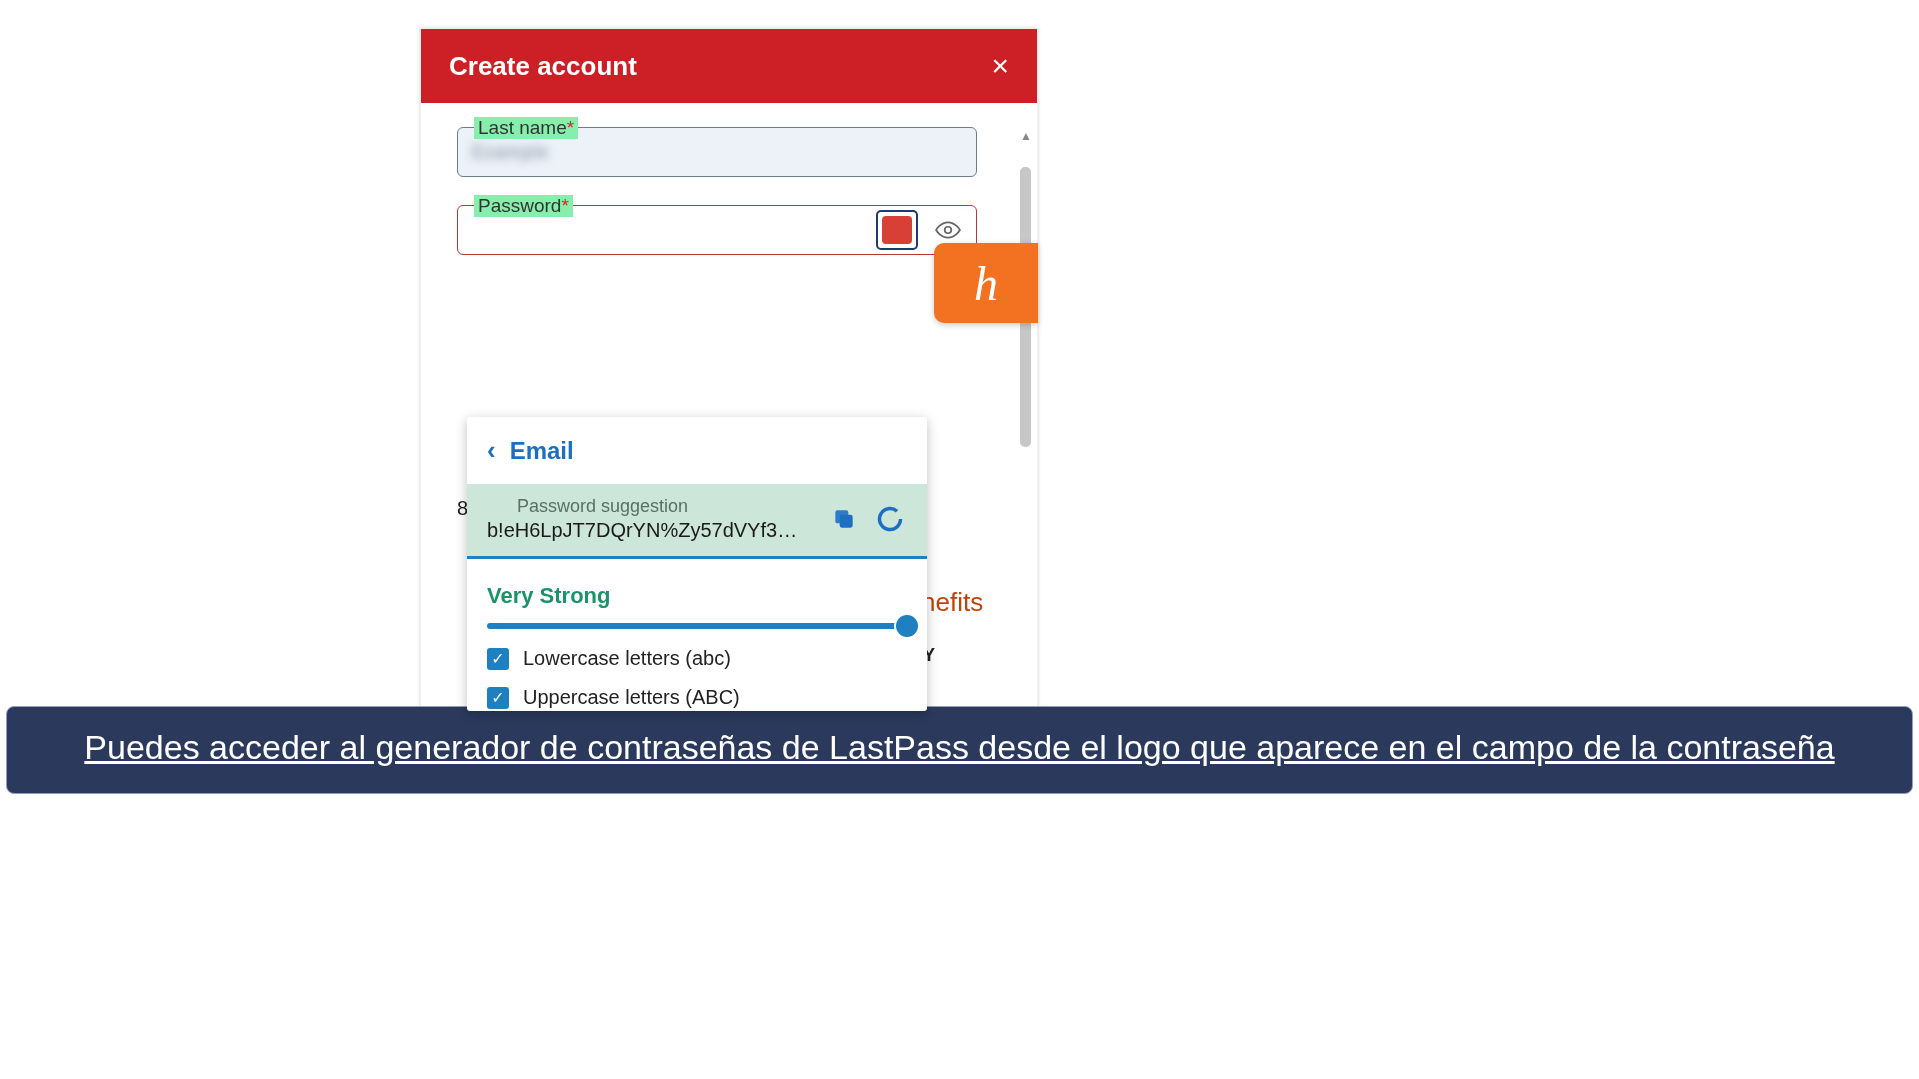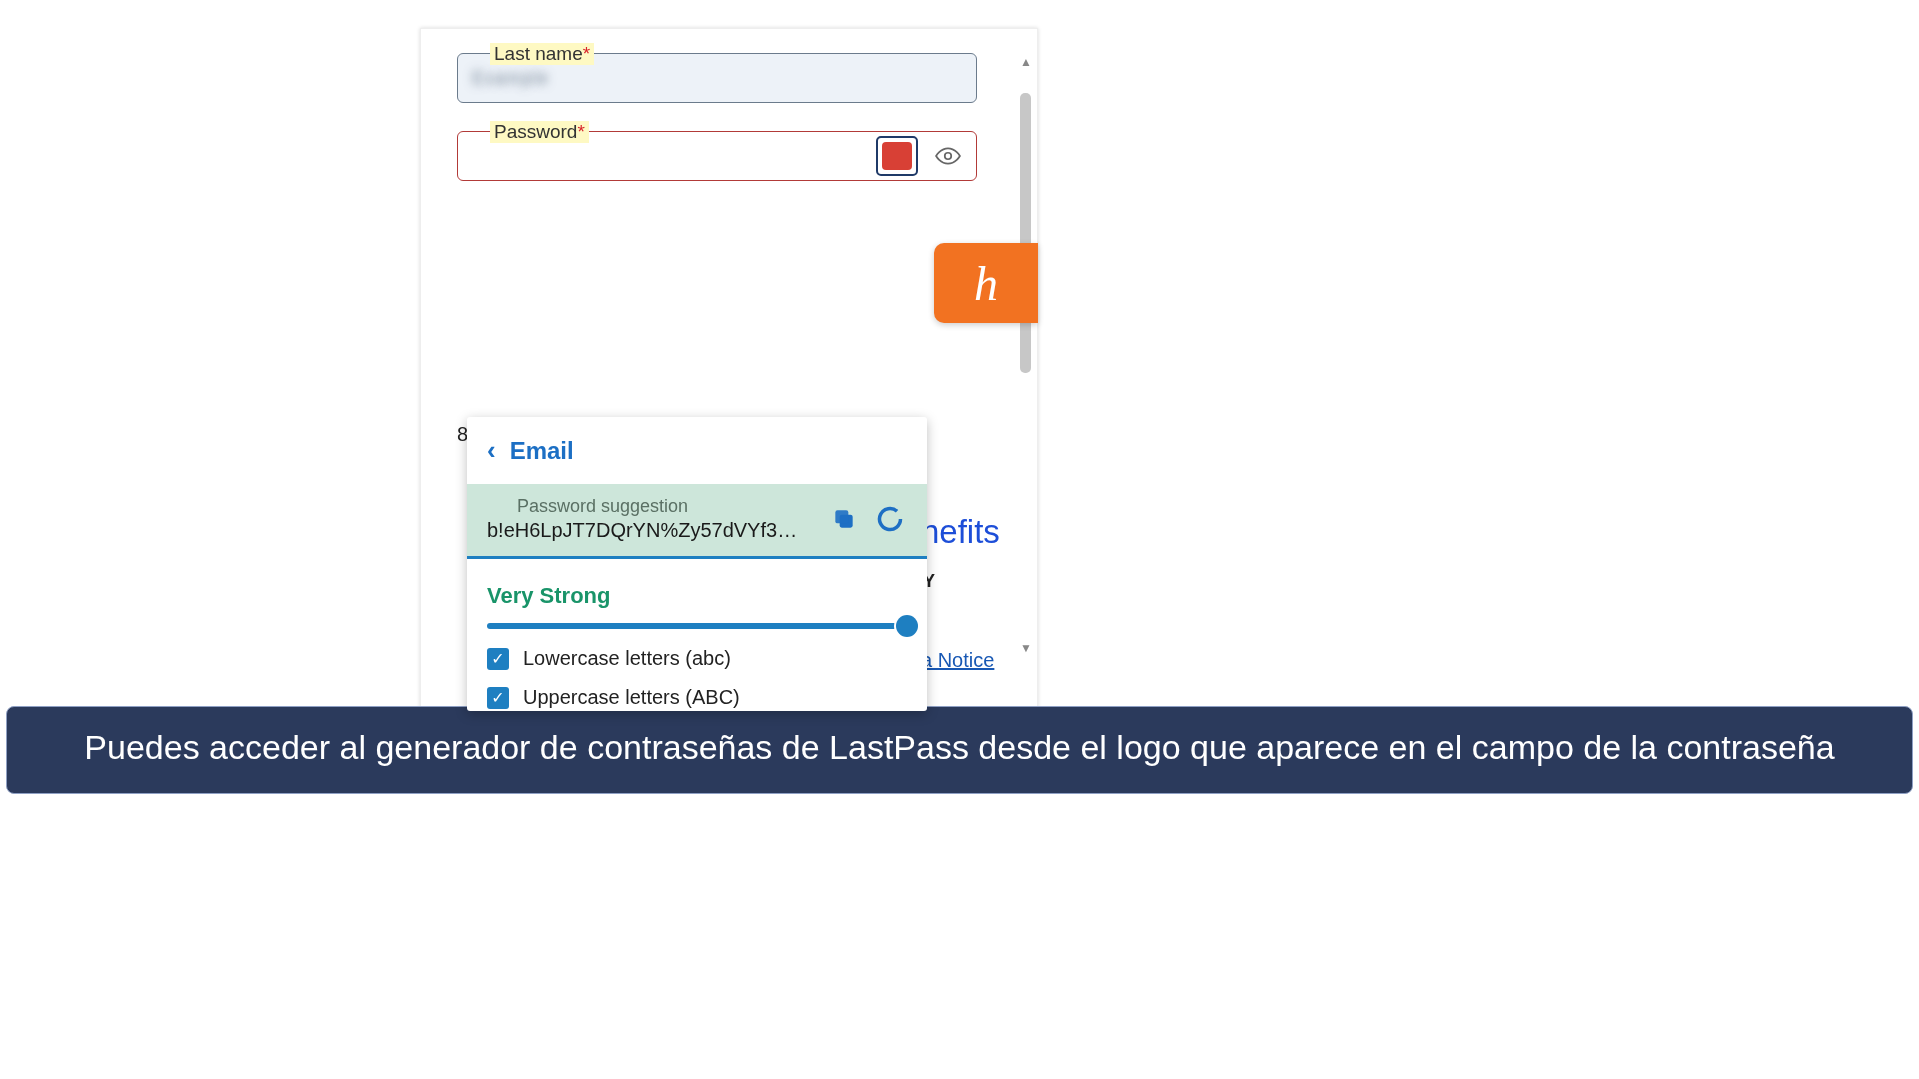--- a/index.html
+++ b/index.html
@@ -102,22 +102,22 @@
   }
   .lastpass-chip .dots span{
     width:4px;height:4px;background:#fff;border-radius:50%;
   }
   .lastpass-chip .bar{
     width:2px;height:14px;background:#fff;margin-left:3px;
   }
   .floating-label {
     position: absolute;
     top: -11px;
-    left: 32px;
-    background: #fef9c3;
+    left: 16px;
+    background: #86efac;
     padding: 0 4px;
     font-size: 19px;
     color: #333;
   }
   .req-star { color: #d8232a; }
   .blur-text {
     color: transparent;
     text-shadow: 0 0 10px rgba(80,100,120,0.8);
     font-size: 18px;
     letter-spacing: 1px;
@@ -238,27 +238,32 @@
     right:6px;
     top:706px;
     background:#2b3a5c;
     border:1px solid #8fa0c4;
     border-radius:8px;
     color:#fff;
     text-align:center;
     padding:18px 30px 22px 30px;
     font-size:34px;
     line-height:1.35;
+    text-decoration:underline;
   }
 </style>
 </head>
 <body>
 
 <div class="panel-wrap">
 
+  <div class="header-bar">
+    <span>Create account</span>
+    <span class="close-x">×</span>
+  </div>
 
   <div class="content-area">
 
 
     <div class="field-group" style="margin-top:24px;">
       <div class="input-wrap">
         <span class="floating-label">
           <span>Last name</span><span class="req-star">*</span>
         </span>
         <span class="blur-text">Example</span>
@@ -279,21 +284,21 @@
         </div>
         <div class="eye-icon">
           <svg width="26" height="26" viewBox="0 0 24 24" fill="none" stroke="#666" stroke-width="1.6">
               <path d="M1 12s4-7 11-7 11 7 11 7-4 7-11 7S1 12 1 12z"></path>
               <circle cx="12" cy="12" r="3"></circle>
             </svg>
         </div>
       </div>
     </div>
 
-    <span class="bg-snippet" style="left:500px;top:460px;color:#1d4ed8;font-size:33px;">nefits</span>
+    <span class="bg-snippet" style="left:500px;top:460px;color:#c2410c;font-size:26px;">nefits</span>
     <span class="bg-snippet" style="left:500px;top:596px;color:#1858b4;font-size:20px;text-decoration:underline;">a Notice</span>
     <span class="bg-snippet" style="left:502px;top:518px;color:#222;font-weight:bold;font-size:18px;">Y</span>
     <span class="bg-snippet" style="left:36px;top:370px;color:#222;font-size:20px;">8</span>
 
     <div class="scrollbar">
       <div class="scroll-up">▲</div>
       <div class="scroll-thumb"></div>
       <div class="scroll-down">▼</div>
     </div>
 

